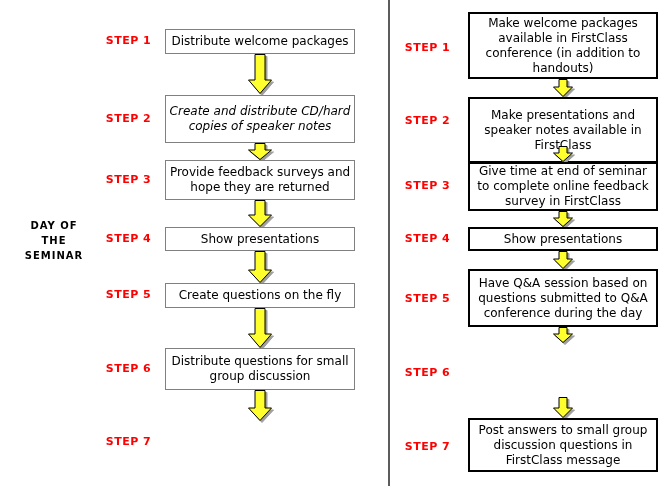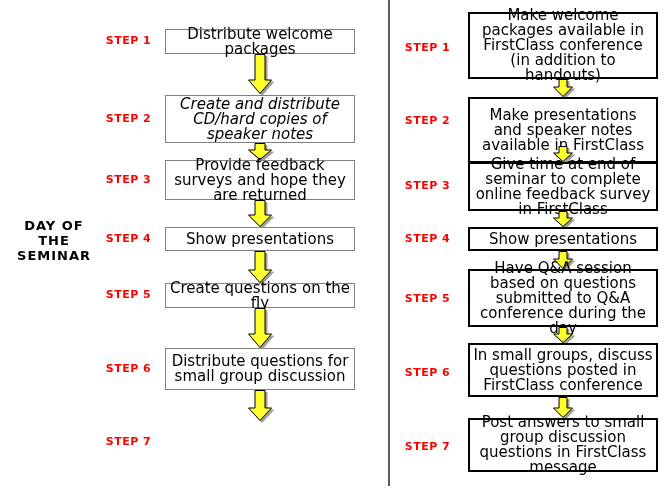--- a/index.html
+++ b/index.html
@@ -3,33 +3,33 @@
 <meta charset="utf-8">
 <style>
   html,body{margin:0;padding:0;background:#fff;}
   #canvas{
     position:relative;width:670px;height:496px;background:#ffffff;overflow:hidden;
     font-family:"DejaVu Sans", sans-serif;
   }
   .divider{position:absolute;left:388px;top:0;width:2px;height:486px;background:#5c5c5c;}
   .sidelabel{
     position:absolute;left:8px;top:218px;width:92px;text-align:center;
-    font-size:13px;line-height:15px;font-weight:bold;color:#000;
+    font-size:10px;line-height:15px;font-weight:bold;color:#000;
     letter-spacing:1px;white-space:pre-line;
   }
   .steplabel{
     position:absolute;width:55px;text-align:center;
     font-size:11px;line-height:12px;font-weight:bold;letter-spacing:0.5px;
   }
   .lsteplabel{left:101px;}
   .rsteplabel{left:400px;}
   .box{
     position:absolute;box-sizing:border-box;background:#fff;color:#000;
     display:flex;align-items:center;justify-content:center;text-align:center;
-    font-size:15px;line-height:15px;padding:7px 3px;
+    font-size:12px;line-height:15px;padding:7px 3px;
   }
   .lbox{left:165px;width:190px;border:1px solid #808080;}
   .rbox{left:468px;width:190px;border:2px solid #000;}
   .arrow{position:absolute;filter:drop-shadow(2px 2px 0 #9e9e9e);}
   .larrow{left:248px;}
   .rarrow{left:553px;}
 </style>
 </head>
 <body>
 
@@ -136,23 +136,20 @@
   <div class="steplabel rsteplabel" style="top: 293px; color: rgb(254, 0, 0);">STEP 5</div>
   <div class="box rbox" style="top:269px;height:58px;">
       <span>Have Q&amp;A session based on questions submitted to Q&amp;A conference during the day</span>
     </div>
 
   <svg class="arrow rarrow" style="top:327px;" width="20" height="16" viewBox="0 0 20 16">
     <polygon points="6,0.5 14,0.5 14,7 19.5,7 10,15.5 0.5,7 6,7" stroke="#000" fill="#ffff2e"></polygon>
   </svg>
 
   <div class="steplabel rsteplabel" style="top: 367px; color: rgb(254, 0, 0);">STEP 6</div>
-  <div class="box rbox" style="top:343px;height:54px;">
-      <span>In small groups, discuss questions posted in FirstClass conference</span>
-    </div>
 
   <svg class="arrow rarrow" style="top:397px;" width="20" height="21" viewBox="0 0 20 21">
     <polygon points="6,0.5 14,0.5 14,11 19.5,11 10,20.5 0.5,11 6,11" stroke="#000" fill="#ffff2e"></polygon>
   </svg>
 
   <div class="steplabel rsteplabel" style="top: 441px; color: rgb(254, 0, 0);">STEP 7</div>
   <div class="box rbox" style="top:418px;height:54px;">
       <span>Post answers to small group discussion questions in FirstClass message</span>
     </div>
 

